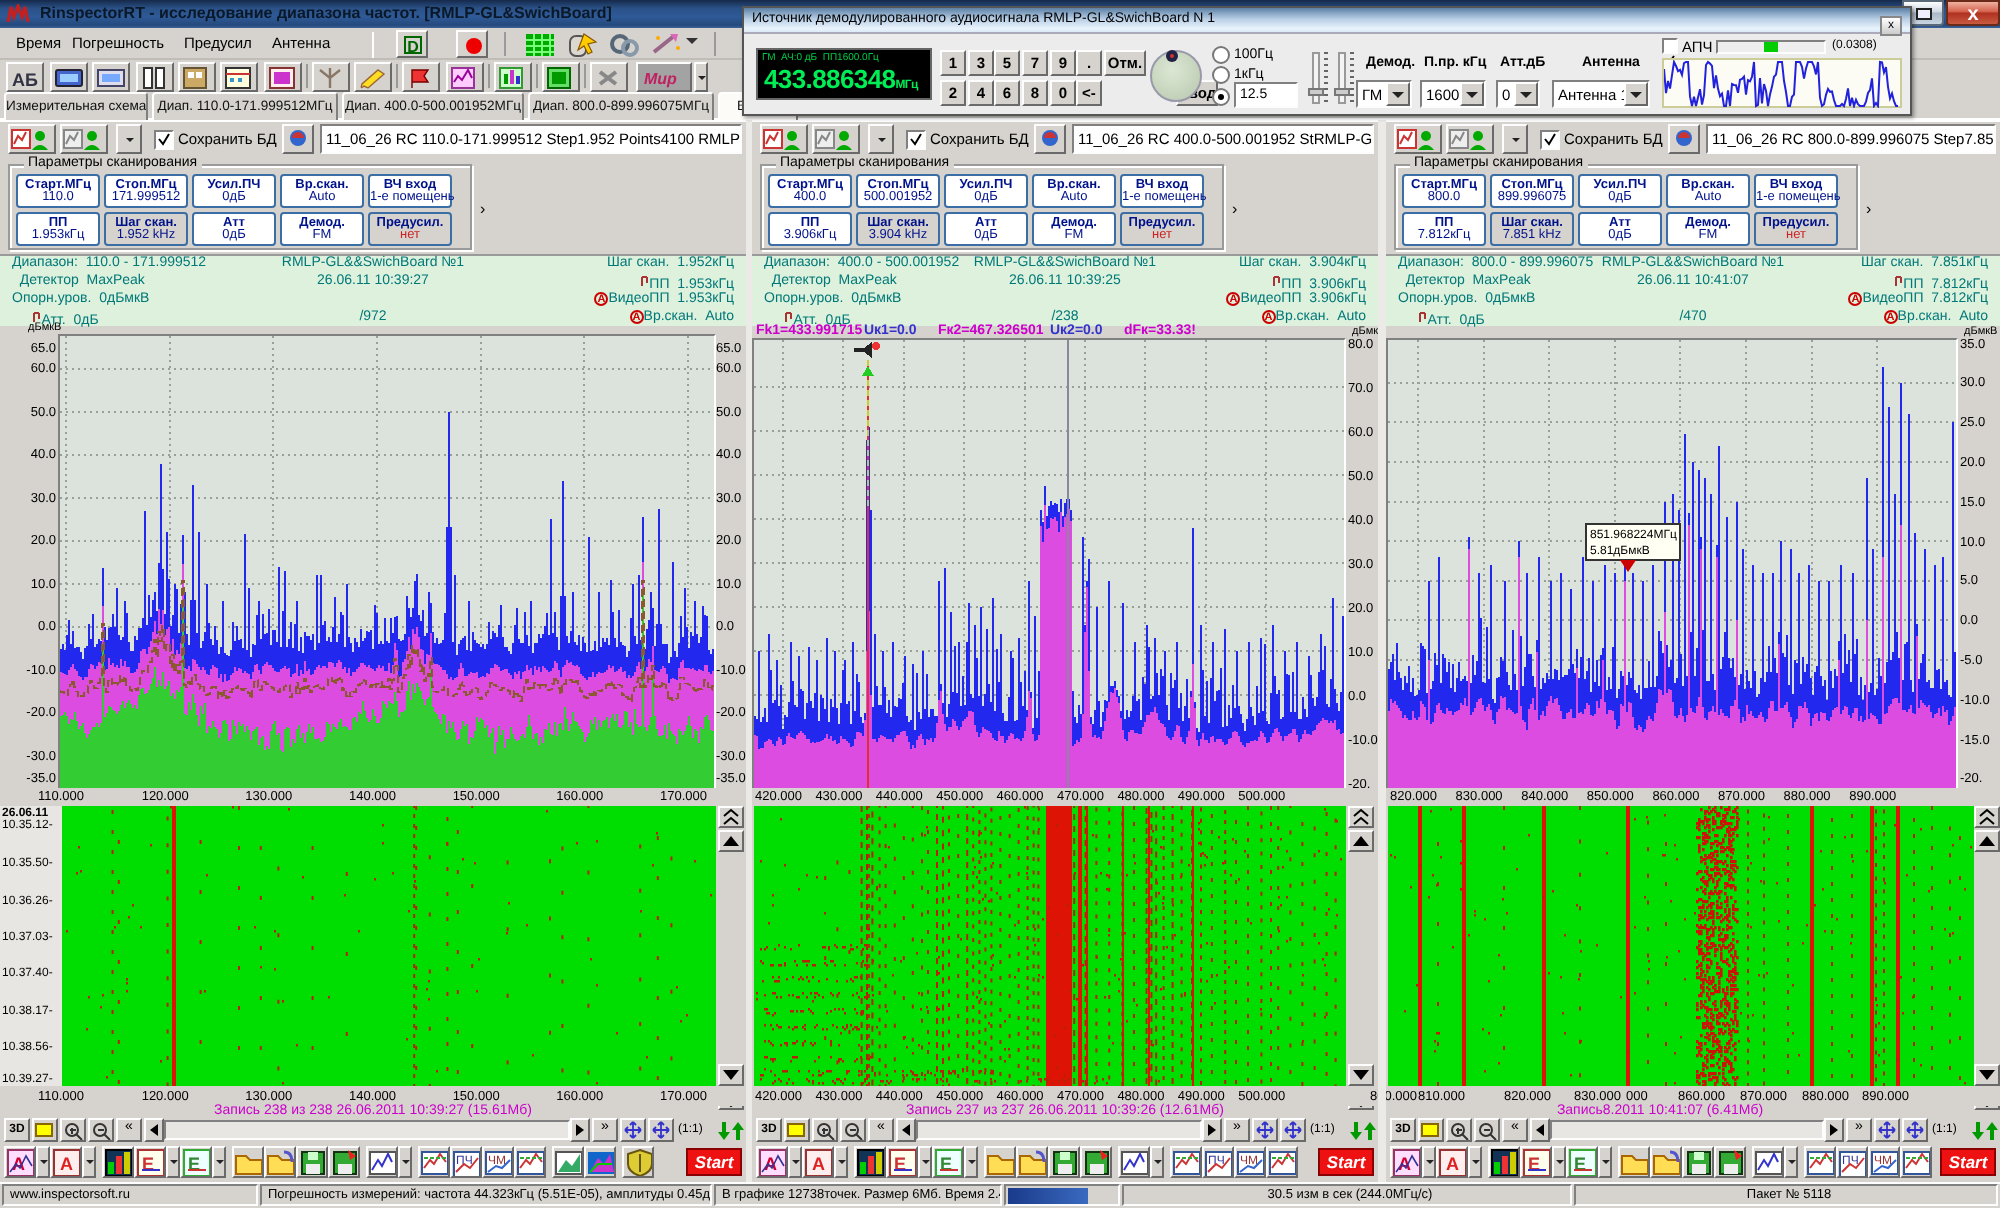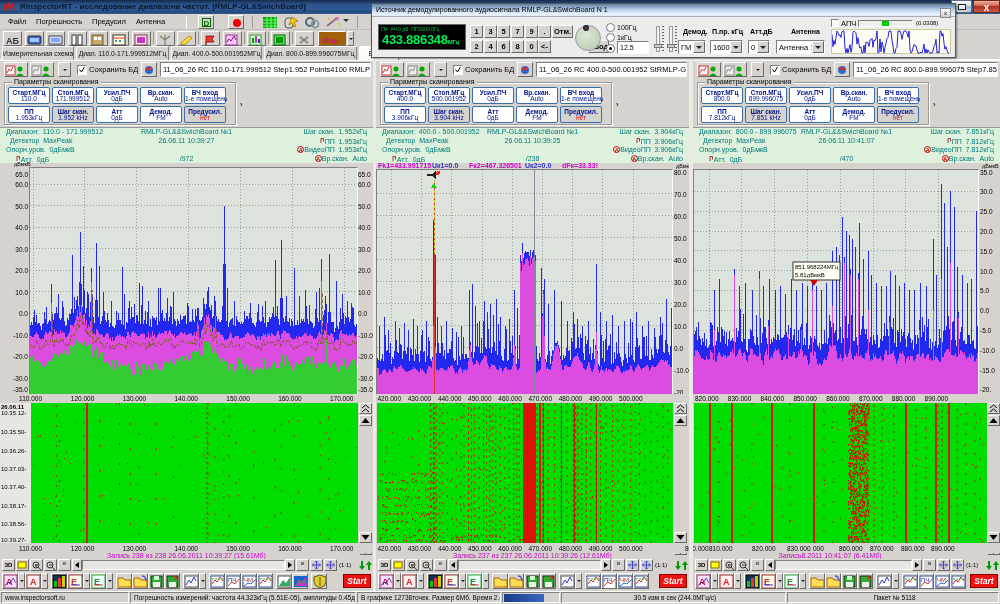--- a/index.html
+++ b/index.html
@@ -21,21 +21,21 @@
 <div class="abs" style="left:0;top:0;width:1000px;height:14px;background:linear-gradient(#15294a,#2b5288 30%,#2e5a97 60%,#25497c 90%,#3d659c);"></div>
 <svg class="abs" style="left:3px;top:2px" width="12" height="10">
     <path d="M1 9 L2.5 1.5 L4 6.5 L6 1 L8 6.5 L9.5 1.5 L11 9" stroke="#c51f1f" stroke-width="1.6" fill="none"></path>
   </svg>
 <div class="abs" style="left:20px;top:2px;font-size:8px;font-weight:bold;color:#0a1828;">RinspectorRT - исследование диапазона частот. [RMLP-GL&amp;SwichBoard]</div>
 <div class="abs" style="left:951px;top:0;width:21px;height:13px;background:linear-gradient(#fdfefe,#cfd8e2 45%,#aab8c8 50%,#c8d4e0);border:1px solid #5a6a7a;border-radius:0 0 2px 2px;">
  <div class="abs" style="left:6px;top:3px;width:8px;height:6px;border:1px solid #222;background:#eef;"></div>
   </div>
 <div class="abs" style="left:973px;top:0;width:27px;height:13px;background:linear-gradient(#f0b0a0,#d2604a 45%,#b03020 50%,#c85a40);border:1px solid #6a2a1a;border-radius:0 0 2px 2px;color:#fff;font-weight:bold;font-size:10px;text-align:center;line-height:14px;">x</div>
 <div class="abs" style="left:0;top:14px;width:1000px;height:16px;background:#d6d3ce;border-bottom:1px solid #c0bdb8;"></div>
-<div class="abs" style="left:8px;top:17px;font-size:7.5px;color:#000;">Файл</div>
+<div class="abs" style="left:8px;top:17px;font-size:7.5px;color:#000;">Время</div>
 <div class="abs" style="left:36px;top:17px;font-size:7.5px;color:#000;">Погрешность</div>
 <div class="abs" style="left:92px;top:17px;font-size:7.5px;color:#000;">Предусил</div>
 <div class="abs" style="left:136px;top:17px;font-size:7.5px;color:#000;">Антенна</div>
 <div class="abs" style="left:186px;top:16px;width:1px;height:13px;background:#9a9a9a;border-right:1px solid #fff;"></div>
 <div class="btn" style="left:198px;top:15px;width:16px;height:14px;">
     <div class="abs" style="left:3px;top:2px;width:9px;height:9px;border:1px solid #060;color:#060;font-size:8px;font-weight:bold;text-align:center;line-height:9px;">D</div>
   </div>
 <div class="btn" style="left:228px;top:15px;width:16px;height:14px;">
     <div class="abs" style="left:4px;top:3px;width:8px;height:8px;border-radius:50%;background:#e00;"></div>
   </div>
@@ -115,21 +115,21 @@
     </svg></div>
 <div class="abs" style="left:268px;top:32px;width:1px;height:12px;background:#9a9a9a;"></div>
 <div class="btn" style="left:271px;top:31px;width:19px;height:15px;"><svg width="17" height="13">
       <rect x="2" y="2" width="11" height="10" fill="#6d6" stroke="#060"></rect>
       <rect x="4" y="4" width="7" height="6" fill="#090"></rect>
     </svg></div>
 <div class="abs" style="left:292px;top:32px;width:1px;height:12px;background:#9a9a9a;"></div>
 <div class="btn" style="left:295px;top:31px;width:19px;height:15px;"><svg width="17" height="13">
       <path d="M4 4 l8 6 m0 -6 l-8 6" stroke="#888" stroke-width="2"></path>
     </svg></div>
-<div class="btn" style="left:318px;top:31px;width:28px;height:15px;background:#a16207;">
+<div class="btn" style="left:318px;top:31px;width:28px;height:15px;background:#a3a3a3;">
 <svg width="26" height="13">
       <text x="3" y="10" font-size="8" font-style="italic" font-weight="bold" fill="#c02060">Мир</text>
     </svg></div>
 <div class="icd" style="left:347px;top:31px;height:15px;">
     <b style="display:block;margin:6px auto 0;width:0;height:0;border:2.5px solid transparent;border-top-color:#222;"></b>
   </div>
 <div class="abs" style="left:0;top:46px;width:1000px;height:14px;background:#d6d3ce;border-bottom:1px solid #fff;"></div>
 <div class="tabt" style="left:2px;width:72px;">Измерительная схема</div>
 <div class="tabt" style="left:76px;width:93px;">Диап. 110.0-171.999512МГц</div>
 <div class="tabt" style="left:171px;width:91px;">Диап. 400.0-500.001952МГц</div>

